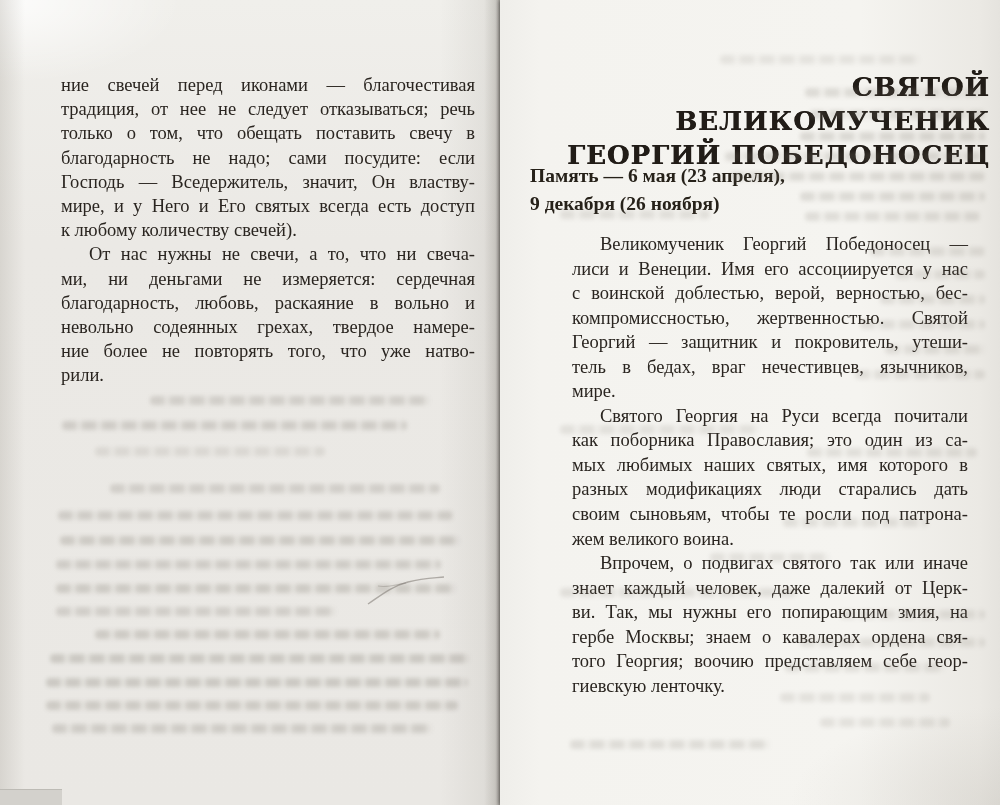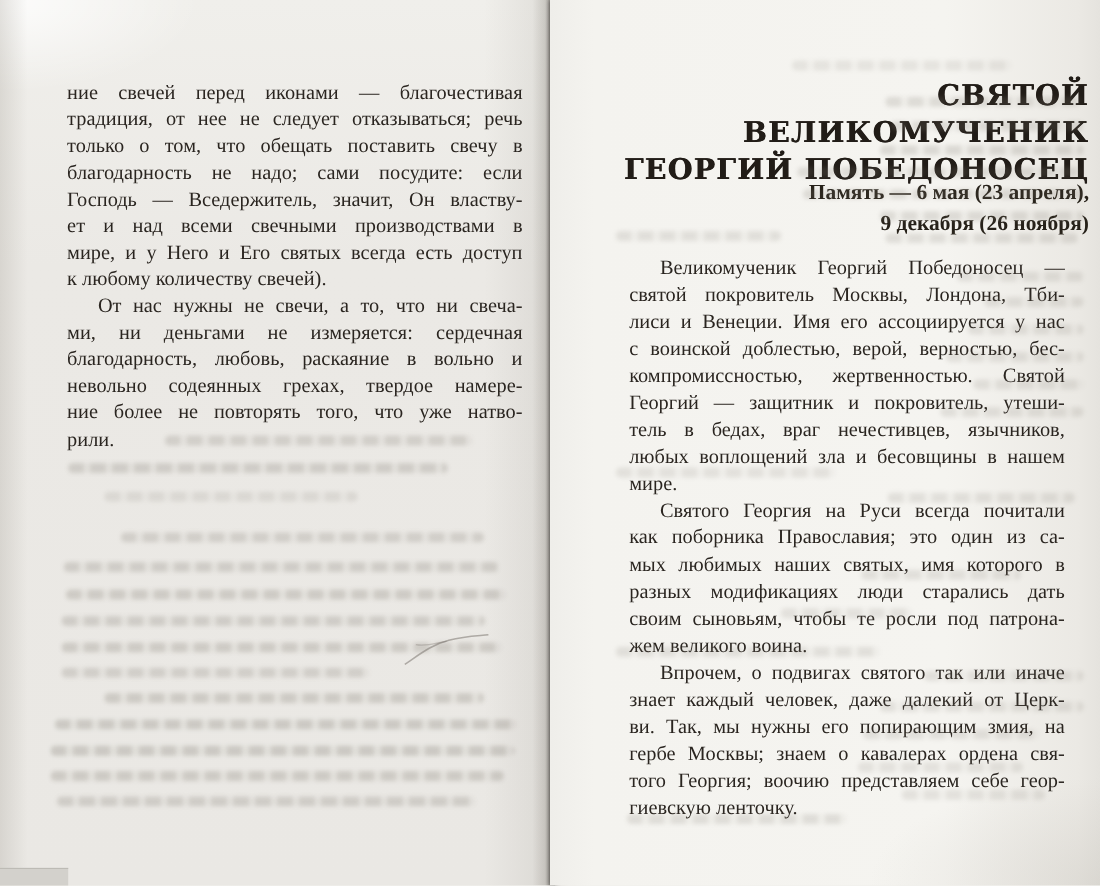--- a/index.html
+++ b/index.html
@@ -62,21 +62,21 @@
 
   .title-block {
     position: absolute; left: 30px; top: 70px; width: 460px;
     text-align: right; line-height: 34px;
     font-family: "DejaVu Serif", serif; font-weight: bold;
     font-size: 26px; letter-spacing: 1px; color: #211c17;
     text-shadow: 0.4px 0 0 #211c17;
   }
   .memory-block {
     position: absolute; left: 30px; top: 162px; width: 460px;
-    text-align: right; line-height: 28px;
+    text-align: left; line-height: 28px;
     font-weight: bold; font-size: 19.5px; color: #262119;
   }
 
   
   .ghost {
     position: absolute; height: 9px; border-radius: 4px;
     background: repeating-linear-gradient(90deg,
       rgba(130,124,114,0.34) 0px, rgba(130,124,114,0.34) 14px,
       rgba(130,124,114,0.10) 14px, rgba(130,124,114,0.10) 20px);
     filter: blur(2px);
@@ -96,21 +96,20 @@
 <div class="spread">
 
   <div class="page page-left">
     <div class="textblock left-text">
         <div class="para">
           <div class="line">ние свечей перед иконами — благочестивая</div>
           <div class="line">традиция, от нее не следует отказываться; речь</div>
           <div class="line">только о том, что обещать поставить свечу в</div>
           <div class="line">благодарность не надо; сами посудите: если</div>
           <div class="line">Господь — Вседержитель, значит, Он властву-</div>
-          <div class="line">ет и над всеми свечными производствами в</div>
           <div class="line">мире, и у Него и Его святых всегда есть доступ</div>
           <div class="line line-last">к любому количеству свечей).</div>
         </div>
         <div class="para">
           <div class="line line-first">От нас нужны не свечи, а то, что ни свеча-</div>
           <div class="line">ми, ни деньгами не измеряется: сердечная</div>
           <div class="line">благодарность, любовь, раскаяние в вольно и</div>
           <div class="line">невольно содеянных грехах, твердое намере-</div>
           <div class="line">ние более не повторять того, что уже натво-</div>
           <div class="line line-last">рили.</div>
@@ -151,27 +150,25 @@
     </div>
 
     <div class="memory-block">
       <div>Память — 6 мая (23 апреля),</div>
       <div>9 декабря (26 ноября)</div>
     </div>
 
     <div class="textblock right-text">
         <div class="para">
           <div class="line line-first">Великомученик Георгий Победоносец —</div>
-          <div class="line">святой покровитель Москвы, Лондона, Тби-</div>
           <div class="line">лиси и Венеции. Имя его ассоциируется у нас</div>
           <div class="line">с воинской доблестью, верой, верностью, бес-</div>
           <div class="line">компромиссностью, жертвенностью. Святой</div>
           <div class="line">Георгий — защитник и покровитель, утеши-</div>
           <div class="line">тель в бедах, враг нечестивцев, язычников,</div>
-          <div class="line">любых воплощений зла и бесовщины в нашем</div>
           <div class="line line-last">мире.</div>
         </div>
         <div class="para">
           <div class="line line-first">Святого Георгия на Руси всегда почитали</div>
           <div class="line">как поборника Православия; это один из са-</div>
           <div class="line">мых любимых наших святых, имя которого в</div>
           <div class="line">разных модификациях люди старались дать</div>
           <div class="line">своим сыновьям, чтобы те росли под патрона-</div>
           <div class="line line-last">жем великого воина.</div>
         </div>

